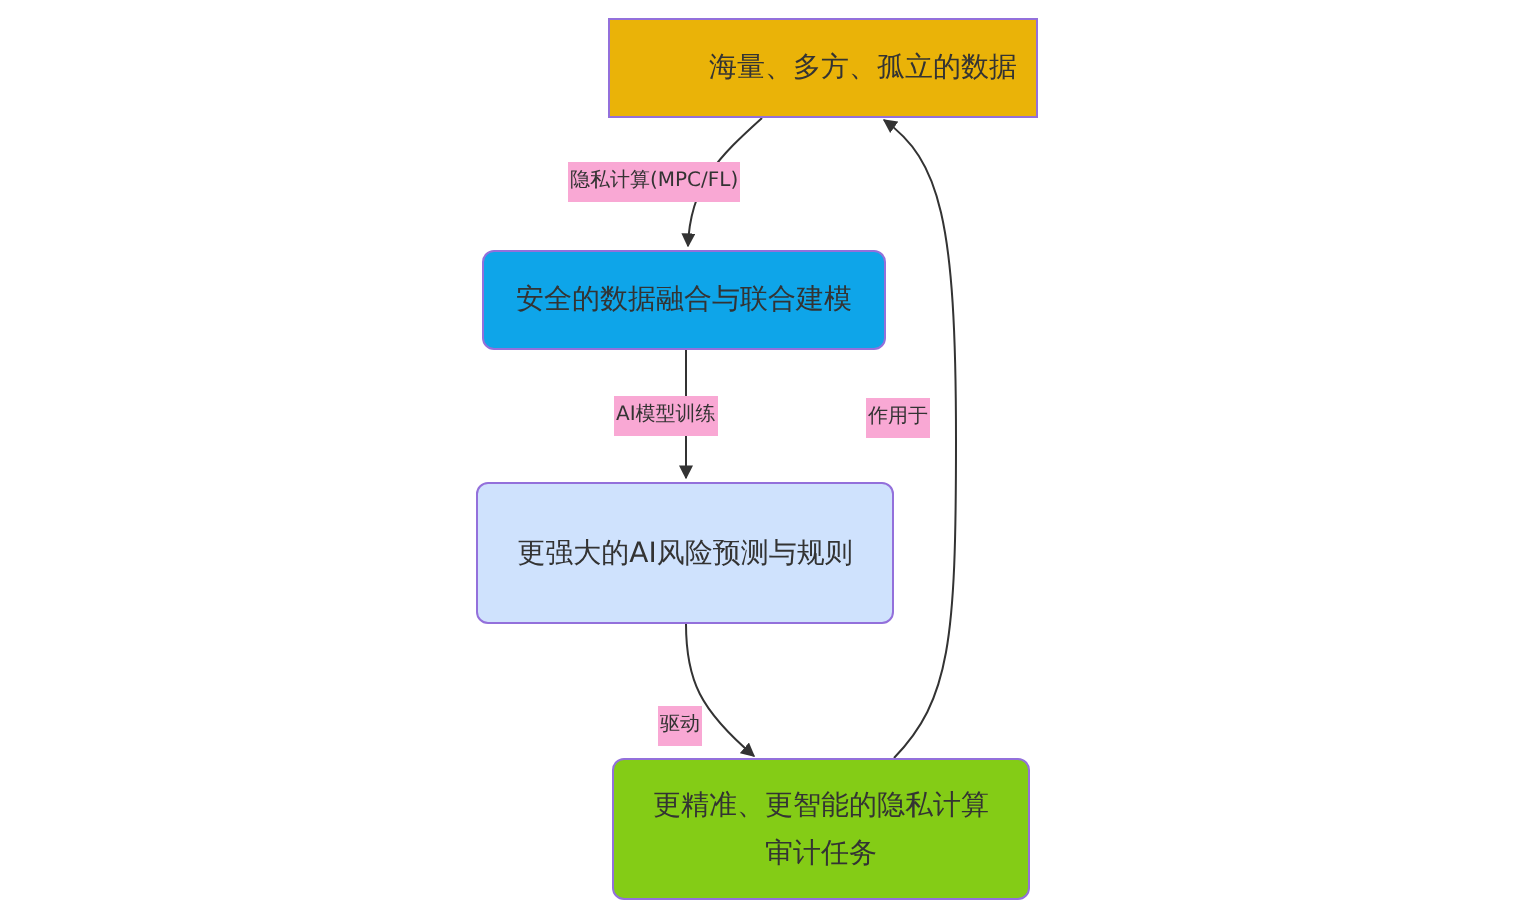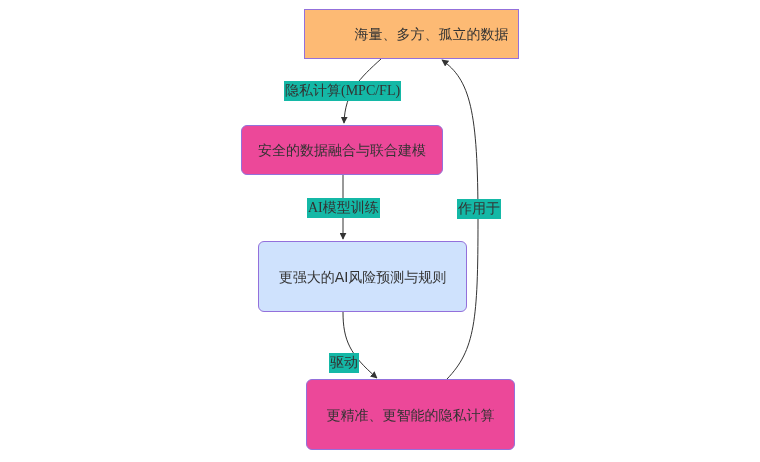--- a/index.html
+++ b/index.html
@@ -4,65 +4,66 @@
   <style>
     html, body { margin: 0; padding: 0; background: #ffffff; }
     body { width: 760px; height: 462px; position: relative; overflow: hidden;
            font-family: "DejaVu Sans", "Liberation Sans", sans-serif; color: #333333; }
     .node { position: absolute; box-sizing: border-box; border: 1px solid #9370db;
             display: flex; align-items: center; justify-content: center; text-align: center;
             font-size: 14px; line-height: 24px; color: #333333; }
     .node span { display: block; }
     #n1 { left: 304px; top: 9px; width: 215px; height: 50px; border-radius: 0; }
     #n2 { left: 241px; top: 125px; width: 202px; height: 50px; border-radius: 6px; }
-    #n3 { left: 238px; top: 241px; width: 209px; height: 71px; border-radius: 6px; margin-left: 20px; }
+    #n3 { left: 238px; top: 241px; width: 209px; height: 71px; border-radius: 6px; }
     #n4 { left: 306px; top: 379px; width: 209px; height: 71px; border-radius: 6px; }
-    .elabel { position: absolute; background: #14b8a6; font-size: 14px; line-height: 20px;
-              padding: 0 1px; color: #333333; white-space: nowrap; font-family: Liberation Serif, serif; }
+    .elabel { position: absolute; background: #f9a8d4; font-size: 10px; line-height: 20px;
+              padding: 0 1px; color: #333333; white-space: nowrap; }
     #e1 { left: 284px; top: 81px; }
     #e2 { left: 307px; top: 198px; text-align: center; }
-    #e3 { left: 457px; top: 199px; }
+    #e3 { left: 433px; top: 199px; }
     #e4 { left: 329px; top: 353px; }
     svg.edges { position: absolute; left: 0; top: 0; }
   </style>
 </head>
 <body>
 
 <svg class="edges" width="760" height="462">
   <defs>
     <marker id="arrow" viewBox="0 0 10 10" refX="9" refY="5" markerWidth="7" markerHeight="7" orient="auto">
       <path d="M0,0 L10,5 L0,10 z" fill="#333333"></path>
     </marker>
   </defs>
   <path d="M381,59 C360,78 345,92 344,123" fill="none" stroke="#333333" stroke-width="1" marker-end="url(#arrow)"></path>
   <path d="M343,175 L343,239" fill="none" stroke="#333333" stroke-width="1" marker-end="url(#arrow)"></path>
   <path d="M343,312 C343,340 350,355 377,378" fill="none" stroke="#333333" stroke-width="1" marker-end="url(#arrow)"></path>
   <path d="M447,379 C475,350 478,320 478,220 C478,110 470,80 442,60" fill="none" stroke="#333333" stroke-width="1" marker-end="url(#arrow)"></path>
 </svg>
 
-<div id="n1" class="node" style="background: #fdba74; padding-left: 40px;">
+<div id="n1" class="node" style="background: #eab308; padding-left: 40px;">
   <div>
     <span>海量、多方、孤立的数据</span>
   </div>
 </div>
 
-<div id="n2" class="node" style="background: #ec4899;">
+<div id="n2" class="node" style="background: #0ea5e9;">
   <div>
     <span>安全的数据融合与联合建模</span>
   </div>
 </div>
 
 <div id="n3" class="node" style="background: rgb(207, 226, 253);">
   <div>
     <span>更强大的AI风险预测与规则</span>
   </div>
 </div>
 
-<div id="n4" class="node" style="background: #ec4899;">
+<div id="n4" class="node" style="background: #84cc16;">
   <div>
     <span>更精准、更智能的隐私计算</span>
+    <span>审计任务</span>
   </div>
 </div>
 
 <div id="e1" class="elabel">隐私计算(MPC/FL)</div>
 <div id="e2" class="elabel">AI模型训练</div>
 <div id="e3" class="elabel">作用于</div>
 <div id="e4" class="elabel">驱动</div>
 
 </body></html>

